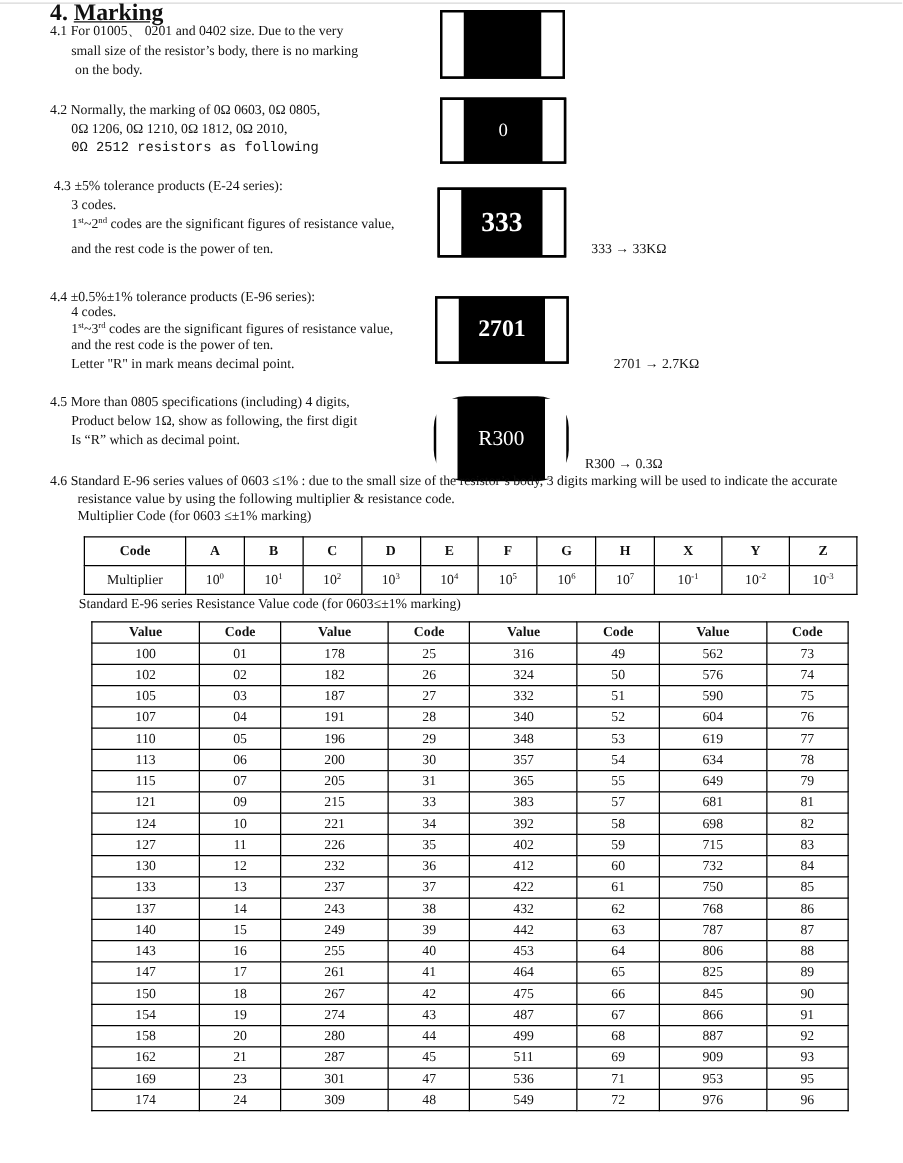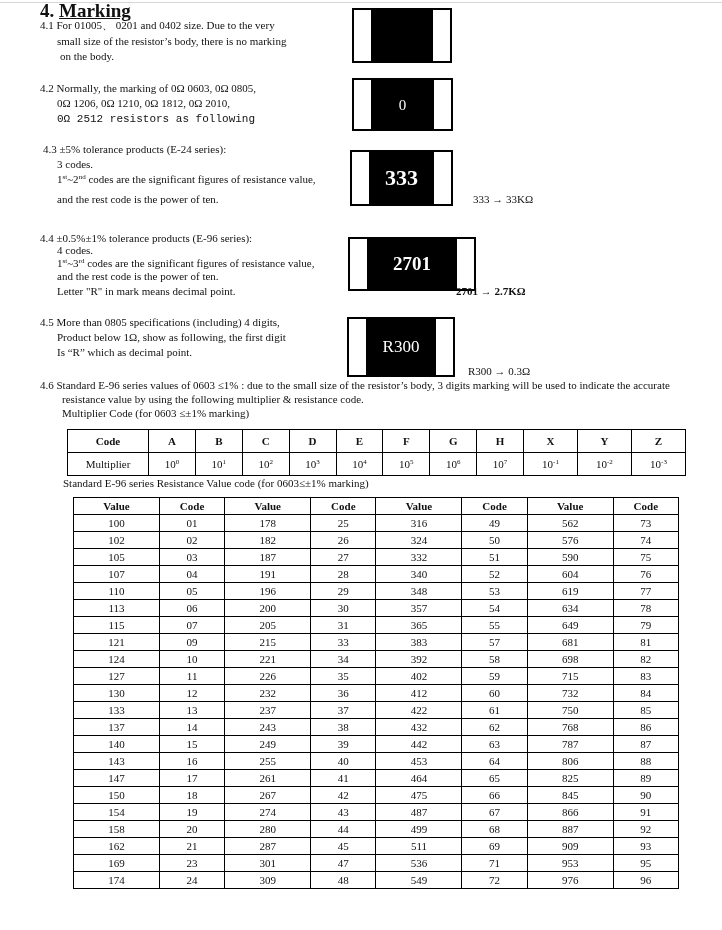--- a/index.html
+++ b/index.html
@@ -75,31 +75,31 @@
 </div>
 <div class="t" style="left:473px; top:193px;">333 → 33KΩ</div>
 
 <div class="t" style="left:40px; top:232px;">4.4  ±0.5%±1% tolerance products  (E-96 series):</div>
 <div class="t" style="left:57px; top:244px;">4 codes.</div>
 <div class="t" style="left:57px; top:257px;">
   <span>1</span><sup>st</sup><span>~3</span><sup>rd</sup><span> codes are the significant figures of resistance value,</span>
 </div>
 <div class="t" style="left:57px; top:270px;">and the rest code is the power of ten.</div>
 <div class="t" style="left:57px; top:285px;">Letter "R" in mark means decimal point.</div>
-<div class="chip" style="left:348px; top:237px; width:128px; height:54px;">
+<div class="chip" style="left:348px; top:237px; width:107px; height:54px;">
   <div class="pad l"></div>
   <div class="pad r"></div>
   <div class="mark m2701">2701</div>
 </div>
-<div class="t" style="left:456px; top:285px;font-weight:bold;">2701 → 2.7KΩ</div>
+<div class="t" style="left:491px; top:285px;">2701 → 2.7KΩ</div>
 
 <div class="t" style="left:40px; top:316px;">4.5 More than 0805 specifications (including) 4 digits,</div>
 <div class="t" style="left:57px; top:331px;">Product below 1Ω, show as following, the first digit</div>
 <div class="t" style="left:57px; top:346px;">Is “R” which as decimal point.</div>
-<div class="chip" style="left:347px; top:317px; width:108px; height:60px;">
+<div class="chip" style="left:347px; top:317px; width:108px; height:68px;border-radius:25px;">
   <div class="pad l"></div>
   <div class="pad r"></div>
   <div class="mark mR300">R300</div>
 </div>
 <div class="t" style="left:468px; top:365px;">R300 → 0.3Ω</div>
 
 <div class="t" style="left:40px; top:379px;">4.6  Standard E-96 series values  of 0603 ≤1% : due to the small size of the resistor’s body, 3 digits marking will be used to indicate the accurate</div>
 <div class="t" style="left:62px; top:393px;">resistance value by using the following multiplier &amp; resistance code.</div>
 <div class="t" style="left:62px; top:407px;">Multiplier Code (for 0603 ≤±1% marking)</div>
 

